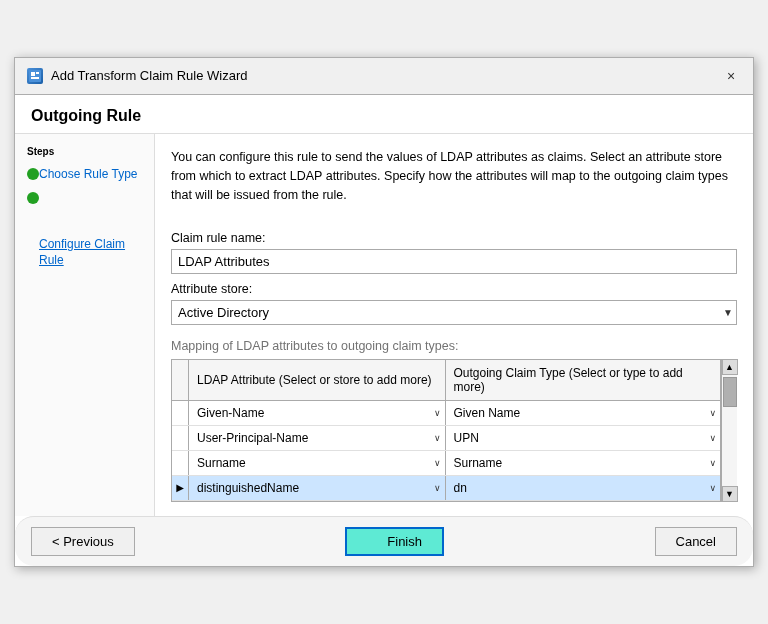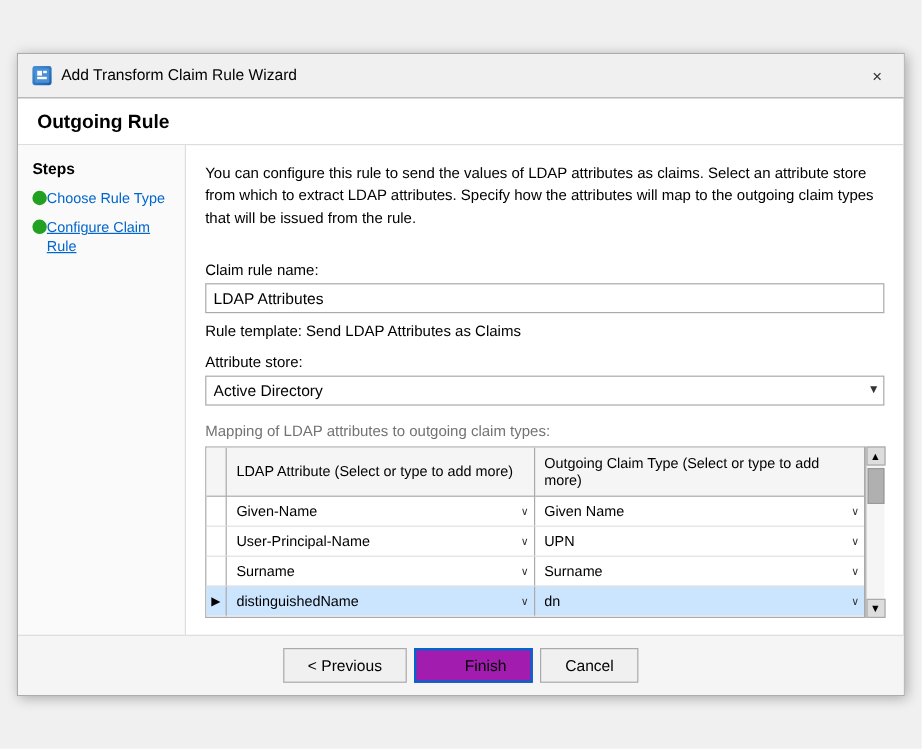--- a/index.html
+++ b/index.html
@@ -78,21 +78,21 @@
       flex: 1;
     }
     .steps-panel {
       width: 140px;
       padding: 12px;
       border-right: 1px solid #ddd;
       background: #fafafa;
     }
     .steps-title {
       font-weight: bold;
-      font-size: 13px;
+      font-size: 10px;
       margin-bottom: 10px;
       color: #000;
     }
     .step-item {
       display: flex;
       align-items: flex-start;
       gap: 0;
       margin-bottom: 8px;
       cursor: pointer;
     }
@@ -105,20 +105,21 @@
       flex-shrink: 0;
     }
     .step-label {
       font-size: 12px;
       color: #0066cc;
       line-height: 1.3;
     }
     .step-label.active {
       color: #0066cc;
       text-decoration: underline;
+      margin-top: 46px;
     }
     .main-panel {
       flex: 1;
       padding: 14px 16px;
       overflow-y: auto;
     }
     .description {
       font-size: 12.5px;
       color: #000;
       line-height: 1.5;
@@ -267,35 +268,36 @@
       display: flex;
     }
     .table-scroll {
       flex: 1;
       overflow: hidden;
     }
     .footer {
       padding: 10px 16px;
       border-top: 1px solid #ddd;
       display: flex;
-      justify-content: center;
+      justify-content: space-between;
       gap: 6px;
       background: #f5f5f5;
+      border-radius: 19px;
     }
     .btn {
       padding: 5px 20px;
       font-size: 13px;
       cursor: pointer;
       border: 1px solid #aaa;
       background: #f0f0f0;
       color: #000;
       min-width: 75px;
     }
     .btn-primary {
-      background: #a21caf;
+      background: #5eead4;
       border: 2px solid #0066cc;
       color: #000;
       font-weight: normal;
       padding-left: 40px;
     }
   </style>
 </head>
 <body>
 
 <div class="dialog">
@@ -332,39 +334,38 @@
         <span class="step-label active">Configure Claim Rule</span>
       </div>
     </div>
 
     <div class="main-panel">
       <p class="description">You can configure this rule to send the values of LDAP attributes as claims. Select an attribute store from which to extract LDAP attributes. Specify how the attributes will map to the outgoing claim types that will be issued from the rule.</p>
 
       <div class="field-label">Claim rule name:</div>
       <input class="text-input" type="text" value="LDAP Attributes" style="">
 
-      <div class="rule-template">Rule template: Send LDAP Attributes as Claims</div>
 
       <div class="field-label">Attribute store:</div>
       <div class="select-wrapper">
         <select class="select-input">
           <option>Active Directory</option>
         </select>
         <span class="select-arrow">▼</span>
       </div>
 
       <div class="mapping-label">Mapping of LDAP attributes to outgoing claim types:</div>
 
       <div class="table-outer">
         <div class="mapping-table-container table-scroll">
           <table class="mapping-table">
             <thead>
               <tr>
                 <th></th>
-                <th>LDAP Attribute (Select or type to add more)</th>
+                <th>LDAP Attribute (Select or store to add more)</th>
                 <th>Outgoing Claim Type (Select or type to add more)</th>
               </tr>
             </thead>
             <tbody id="mapping-rows">
             <tr>
                   <td style="font-size: 10px;"></td>
                   <td>
                     <div class="cell-select-wrapper">
                       <select><option>Given-Name</option></select>
                       <span class="cell-chevron">∨</span>

